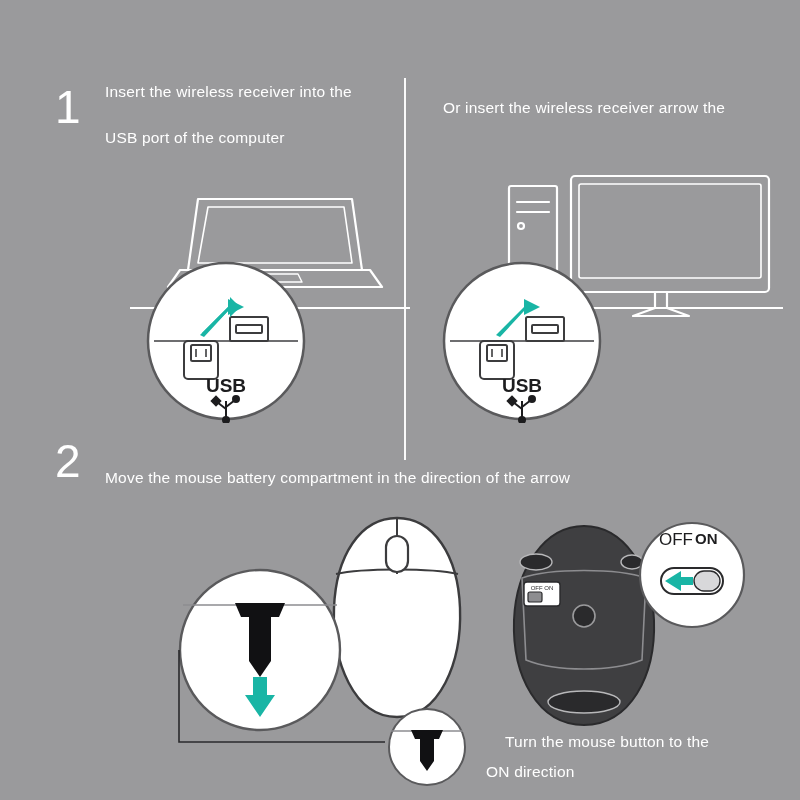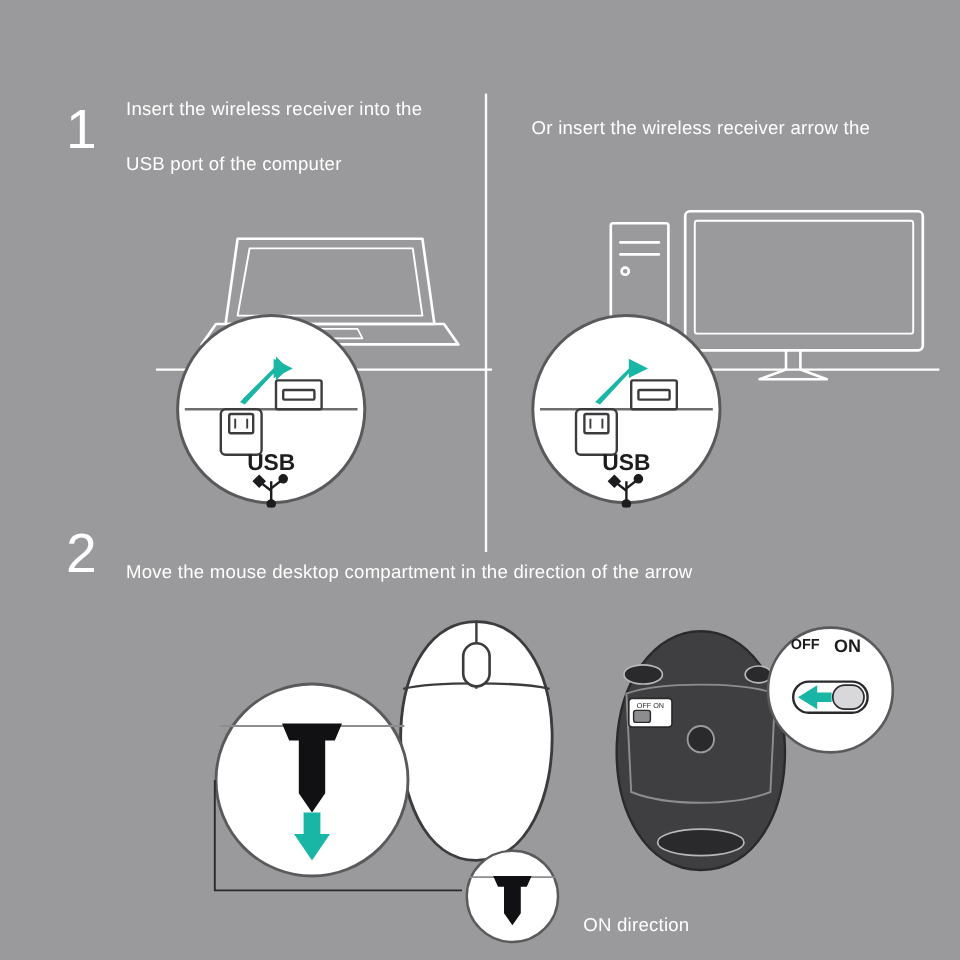--- a/index.html
+++ b/index.html
@@ -150,21 +150,21 @@
         <path d="M82 150 L73 143"></path>
         <rect x="69" y="139" width="6" height="6" transform="rotate(45 72 142)"></rect>
         <path d="M82 148 L91 141"></path>
         <circle cx="92" cy="140" r="3"></circle>
       </g>
     </svg>
   </div>
 
   <div class="step-num" style="left:55px; top:438px;">2</div>
 
-  <div class="instr" style="left:105px; top:463px;">Move the mouse desktop compartment in the direction of the arrow</div>
+  <div class="instr" style="left:105px; top:463px;">Move the mouse battery compartment in the direction of the arrow</div>
 
   <div class="abs" style="left:322px; top:512px;">
     <svg width="150" height="215" viewBox="0 0 150 215">
       <path d="M75 6 C112 6 136 44 138 96 C140 150 118 205 75 205 C32 205 10 150 12 96 C14 44 38 6 75 6 Z" fill="#ffffff" stroke="#3c3c3e" stroke-width="2.4"></path>
       <path d="M75 6 L75 62" stroke="#3c3c3e" stroke-width="2"></path>
       <path d="M14 62 C40 56 110 56 136 62" stroke="#3c3c3e" stroke-width="2" fill="none"></path>
       <rect x="64" y="24" width="22" height="36" rx="11" fill="#ffffff" stroke="#3c3c3e" stroke-width="2.2"></rect>
     </svg>
   </div>
 
@@ -188,21 +188,21 @@
     </svg>
   </div>
 
   <div class="abs" style="left:637px; top:520px;">
     <svg width="110" height="110" viewBox="0 0 110 110">
       <circle cx="55" cy="55" r="52" fill="#ffffff" stroke="#5a5a5c" stroke-width="2.2"></circle>
       <rect x="24" y="48" width="62" height="26" rx="13" fill="#ffffff" stroke="#2a2a2c" stroke-width="2"></rect>
       <rect x="57" y="51" width="26" height="20" rx="10" fill="#d8d8da" stroke="#2a2a2c" stroke-width="1.4"></rect>
       <path d="M28 61 L44 51 L44 57 L56 57 L56 65 L44 65 L44 71 Z" fill="#19b5a5"></path>
     </svg>
-    <div style="position:absolute; left:22px; top:10px; font-size:12px; font-weight:bold; color:#1d1d1f;">OFF</div>
+    <div style="position:absolute; left:22px; top:10px; font-size:17px; font-weight:normal; color:#1d1d1f;">OFF</div>
     <div style="position:absolute; left:58px; top:10px; font-size:15px; font-weight:bold; color:#1d1d1f;">ON</div>
   </div>
 
   <div class="abs" style="left:175px; top:565px;">
     <svg width="170" height="170" viewBox="0 0 170 170">
       <circle cx="85" cy="85" r="80" fill="#ffffff" stroke="#5a5a5c" stroke-width="2.4"></circle>
 
       <line x1="8" y1="40" x2="162" y2="40" stroke="#8d8d90" stroke-width="1.6"></line>
 
       <path d="M60 38 L110 38 L104 52 L96 52 L96 96 L85 112 L74 96 L74 52 L66 52 Z" fill="#111113"></path>
@@ -218,15 +218,16 @@
   </div>
 
   <div class="abs" style="left:385px; top:705px;">
     <svg width="84" height="84" viewBox="0 0 84 84">
       <circle cx="42" cy="42" r="38" fill="#ffffff" stroke="#5a5a5c" stroke-width="2"></circle>
       <line x1="6" y1="26" x2="78" y2="26" stroke="#8d8d90" stroke-width="1.4"></line>
       <path d="M26 25 L58 25 L54 34 L49 34 L49 56 L42 66 L35 56 L35 34 L30 34 Z" fill="#111113"></path>
     </svg>
   </div>
 
+  <div class="instr" style="left:505px; top:727px;">Turn the mouse button to the</div>
   <div class="instr" style="left:486px; top:757px;">ON direction</div>
 
 </div>
 
 </body></html>

